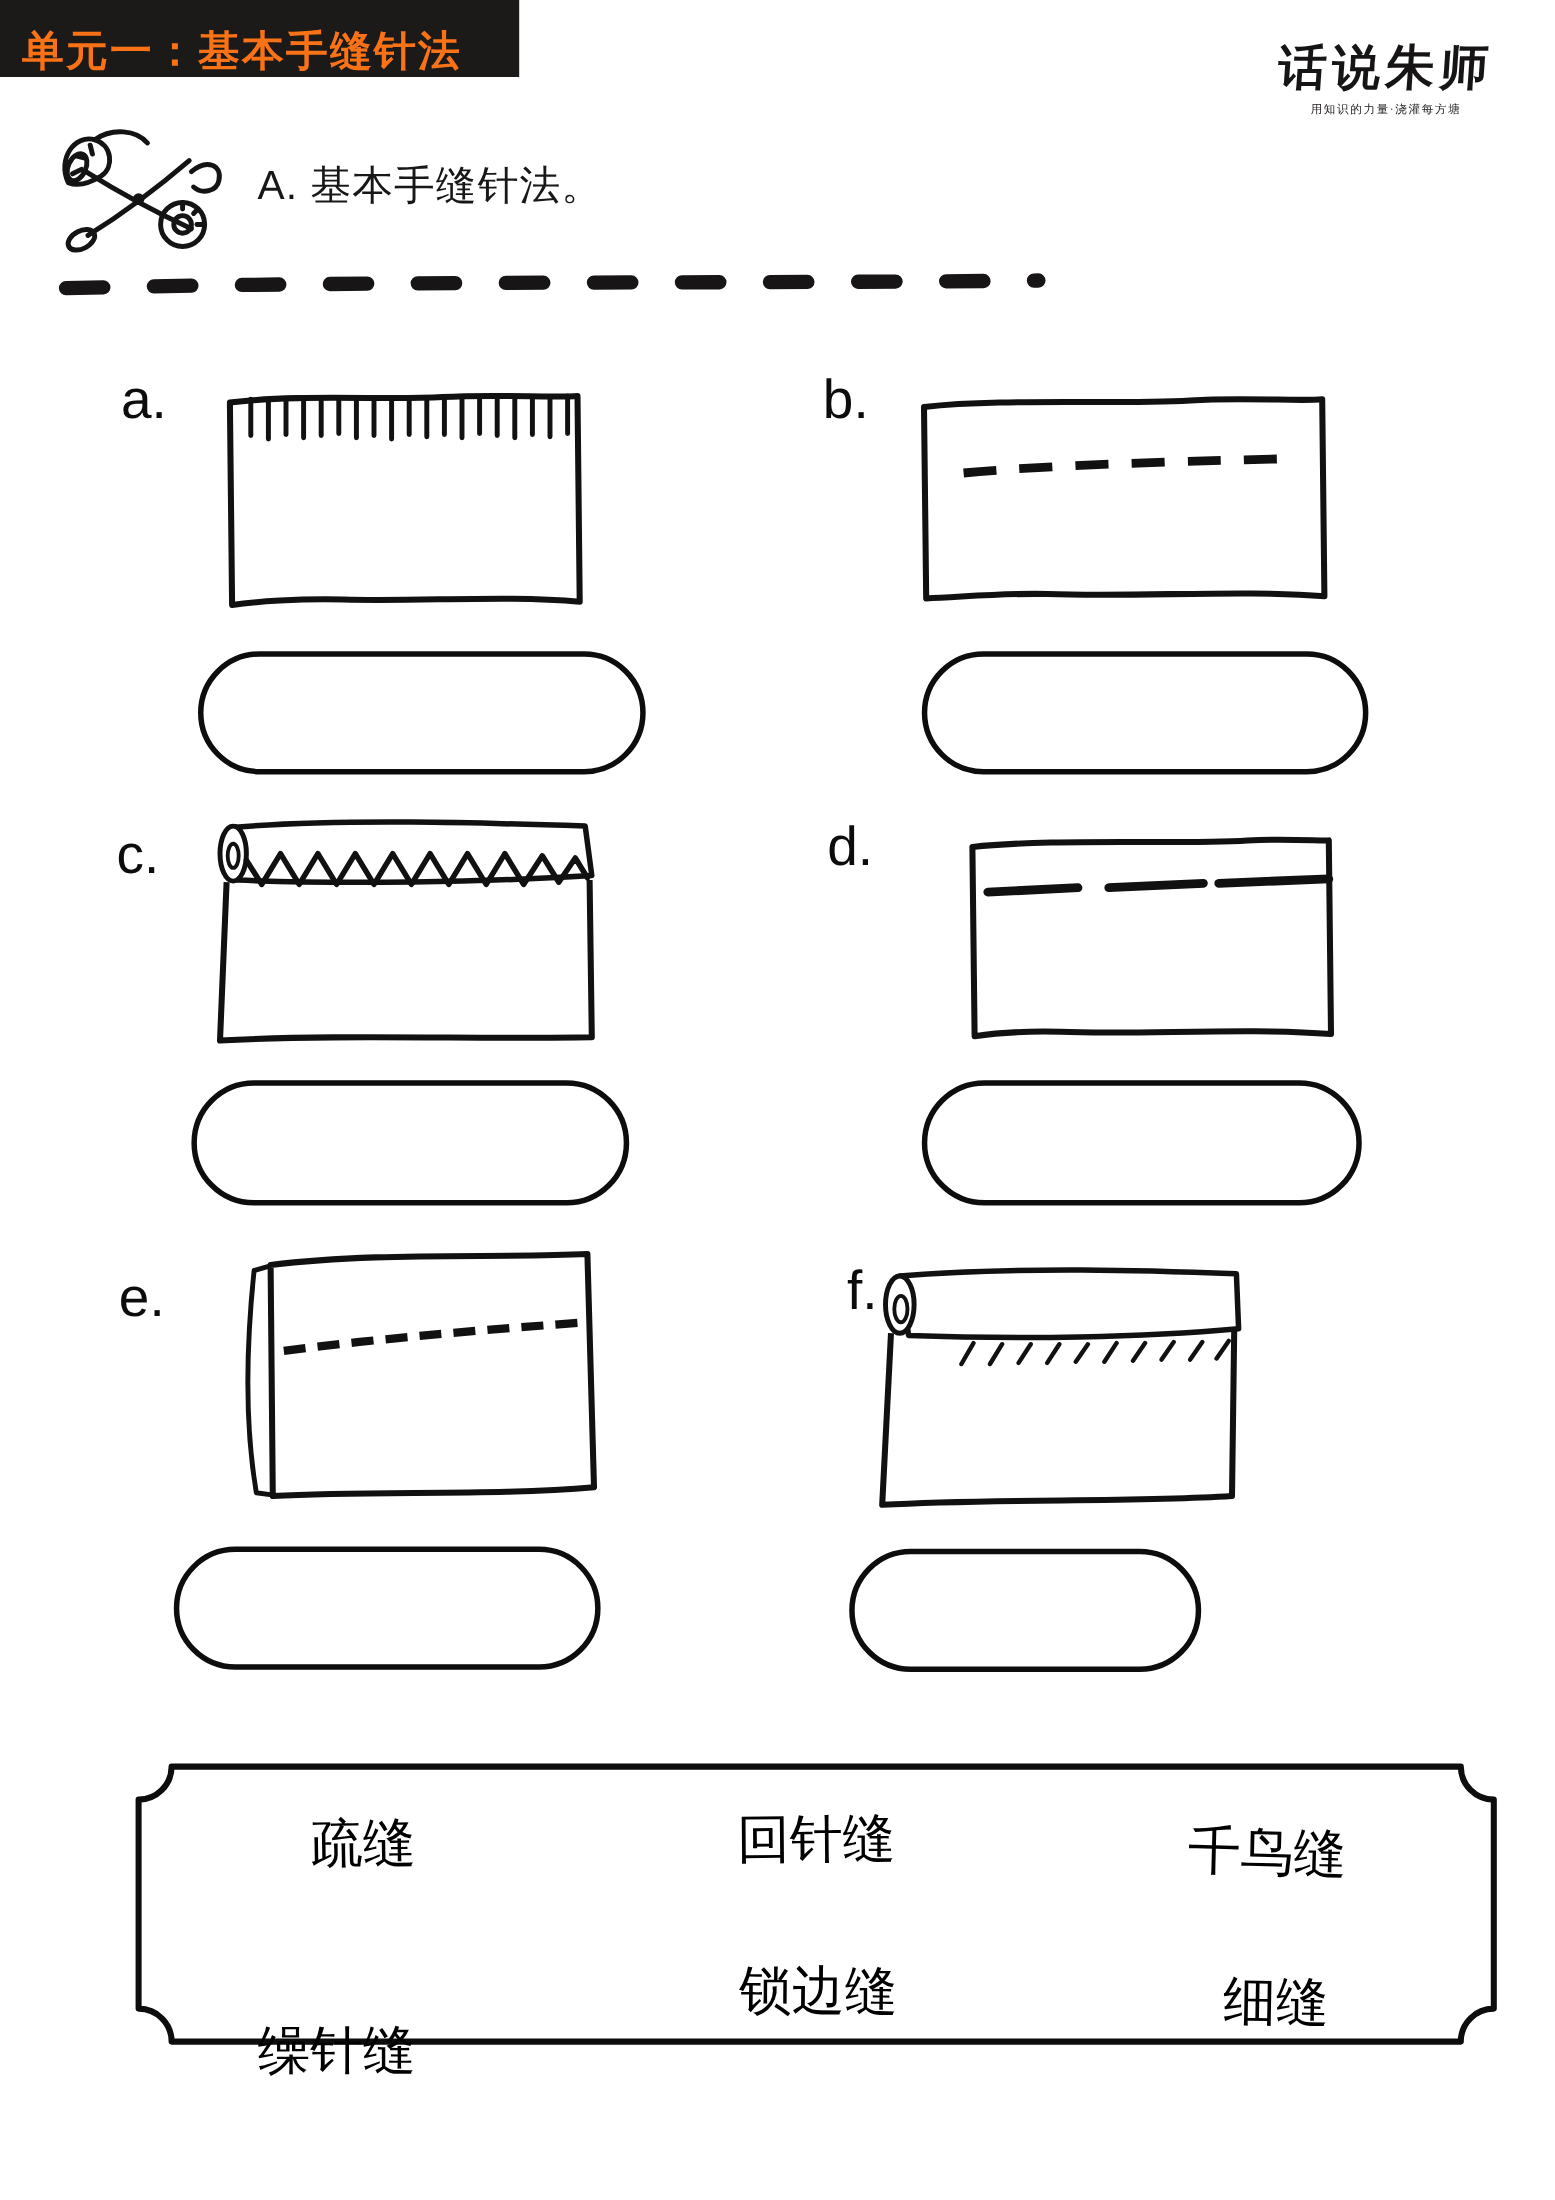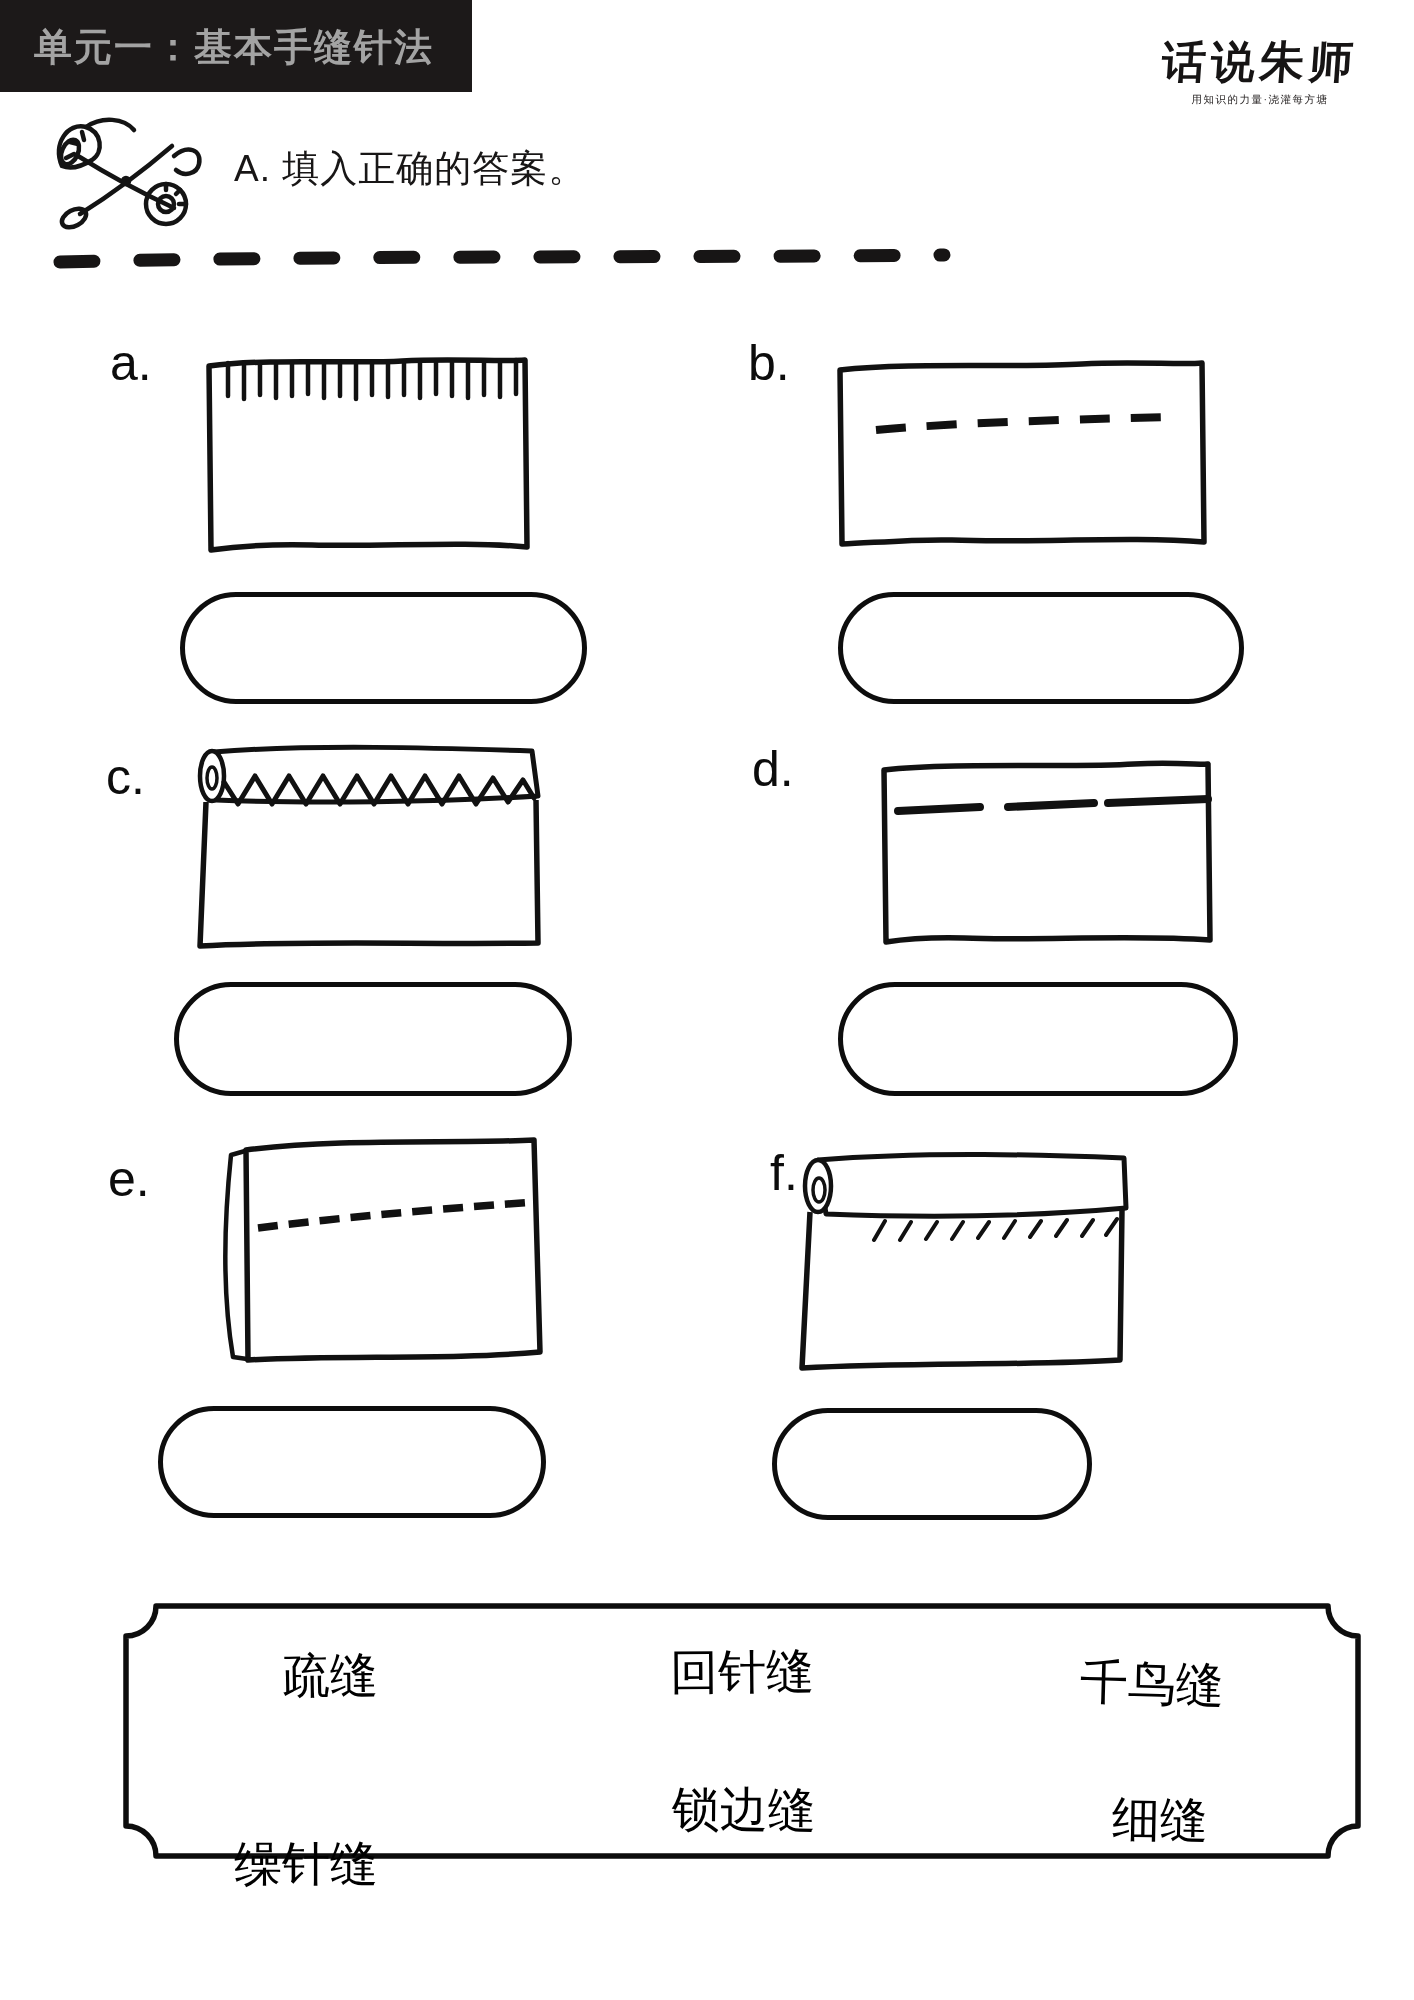--- a/index.html
+++ b/index.html
@@ -5,23 +5,23 @@
   html,body { margin:0; padding:0; background:#e8e8e8; }
   .page {
     position:relative; width:1414px; height:2000px; margin:0 auto;
     background:#ffffff; overflow:hidden;
     font-family:"Liberation Sans", sans-serif; color:#111;
   }
   .abs { position:absolute; }
 
   
   .header-bar {
-    left:0; top:0; width:472px; height:92px; background:#1c1919;
-    color:#a3a3a3; font-size:38px; font-weight:bold; letter-spacing:2px;
-    line-height:94px; padding-left:34px; box-sizing:border-box; white-space:nowrap;
+    left:0; top:0; width:472px; height:70px; background:#1c1919;
+    color:#f97316; font-size:38px; font-weight:bold; letter-spacing:2px;
+    line-height:94px; padding-left:20px; box-sizing:border-box; white-space:nowrap;
   }
 
   
   .logo { left:1148px; top:36px; width:224px; text-align:center; }
   .logo-title {
     font-family:"DejaVu Serif", serif; font-weight:bold; font-size:44px;
     letter-spacing:5px; line-height:1.2; transform:skewX(-4deg); color:#161414;
   }
   .logo-tagline {
     margin-top:4px; font-family:Liberation Serif, serif; font-size:10.5px;
@@ -75,21 +75,21 @@
       <circle cx="76" cy="67" r="3" fill="#141414"></circle>
 
       <circle cx="116" cy="90" r="20"></circle>
       <circle cx="116" cy="90" r="8"></circle>
       <path d="M116 70 V76 M130 76 L126 80 M136 90 H129"></path>
 
       <path d="M124 42 C138 30 152 36 149 50 C147 60 134 63 126 56"></path>
     </g>
   </svg>
 
-  <div class="abs instruction">A. 填入正确的答案。</div>
+  <div class="abs instruction">A. 基本手缝针法。</div>
 
   <svg class="abs" style="left:50px; top:246px;" width="904" height="28" viewBox="0 0 904 28">
     <path d="M10 16 C300 9 600 12 894 9" fill="none" stroke="#171515" stroke-width="13" stroke-linecap="round" stroke-dasharray="34 46"></path>
   </svg>
 
   <div class="abs item-label" style="left:110px; top:334px;">a.</div>
   <svg class="abs" style="left:202px; top:354px;" width="330" height="204" viewBox="0 0 330 204">
     <path d="M7 12 C70 4 150 10 200 7 C250 4 300 8 323 6 L325 193 C260 187 180 193 110 191 C70 190 30 193 9 196 Z" fill="#fff" stroke="#111" stroke-width="5.5" stroke-linejoin="round"></path>
     <path d="M26 9 V42 M42 10 V45 M58 9 V41 M74 10 V44 M90 9 V42 M106 10 V40 M122 9 V44 M138 10 V42 M154 9 V45 M170 9 V41 M186 9 V43 M202 8 V41 M218 8 V44 M234 8 V40 M250 7 V42 M266 7 V44 M282 7 V41 M298 7 V43 M314 6 V40" fill="none" stroke="#111" stroke-width="4.5" stroke-linecap="round"></path>
   </svg>

